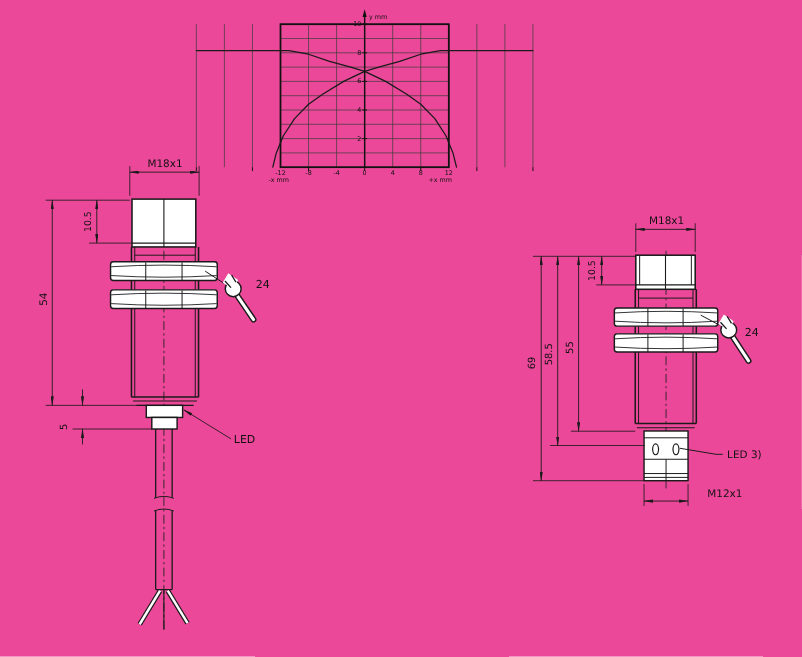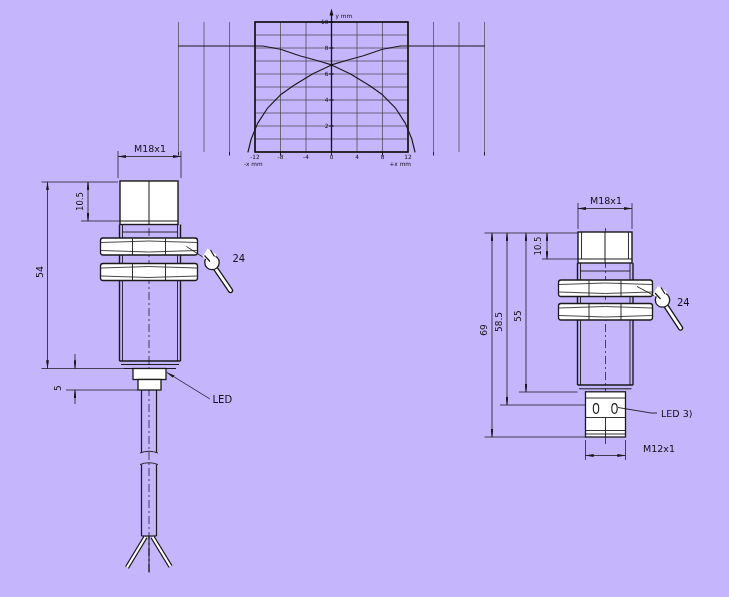--- a/index.html
+++ b/index.html
@@ -1,16 +1,16 @@
 <!DOCTYPE html>
 <html><head>
 <meta charset="utf-8">
 <style>
   html,body{margin:0;padding:0;background:#fff;}
-  .stage{position:relative;width:729px;height:597px;background:#c4b5fd;overflow:hidden;
+  .stage{position:relative;width:729px;height:597px;background:#ec4899;overflow:hidden;
          font-family:"DejaVu Sans",sans-serif;}
   svg{position:absolute;overflow:visible;}
   .ln{stroke:#1a1a1a;fill:none;}
   .w14{stroke-width:1.4;} .w12{stroke-width:1.2;} .w10{stroke-width:1;}
   .w09{stroke-width:.9;} .w08{stroke-width:.8;}
   .dim{stroke:#1a1a1a;stroke-width:.8;fill:none;}
   .ext{stroke:#1a1a1a;stroke-width:.75;fill:none;}
   .fillw{fill:#fff;stroke:#1a1a1a;}
   .cl{stroke:#222;stroke-width:.8;fill:none;stroke-dasharray:8 3 2 3;}
   text{fill:#111;font-family:"DejaVu Sans",sans-serif;}

